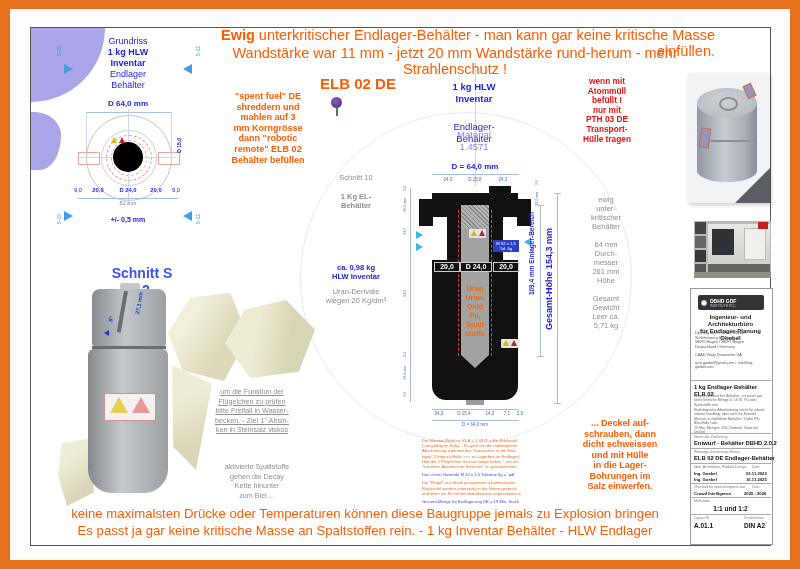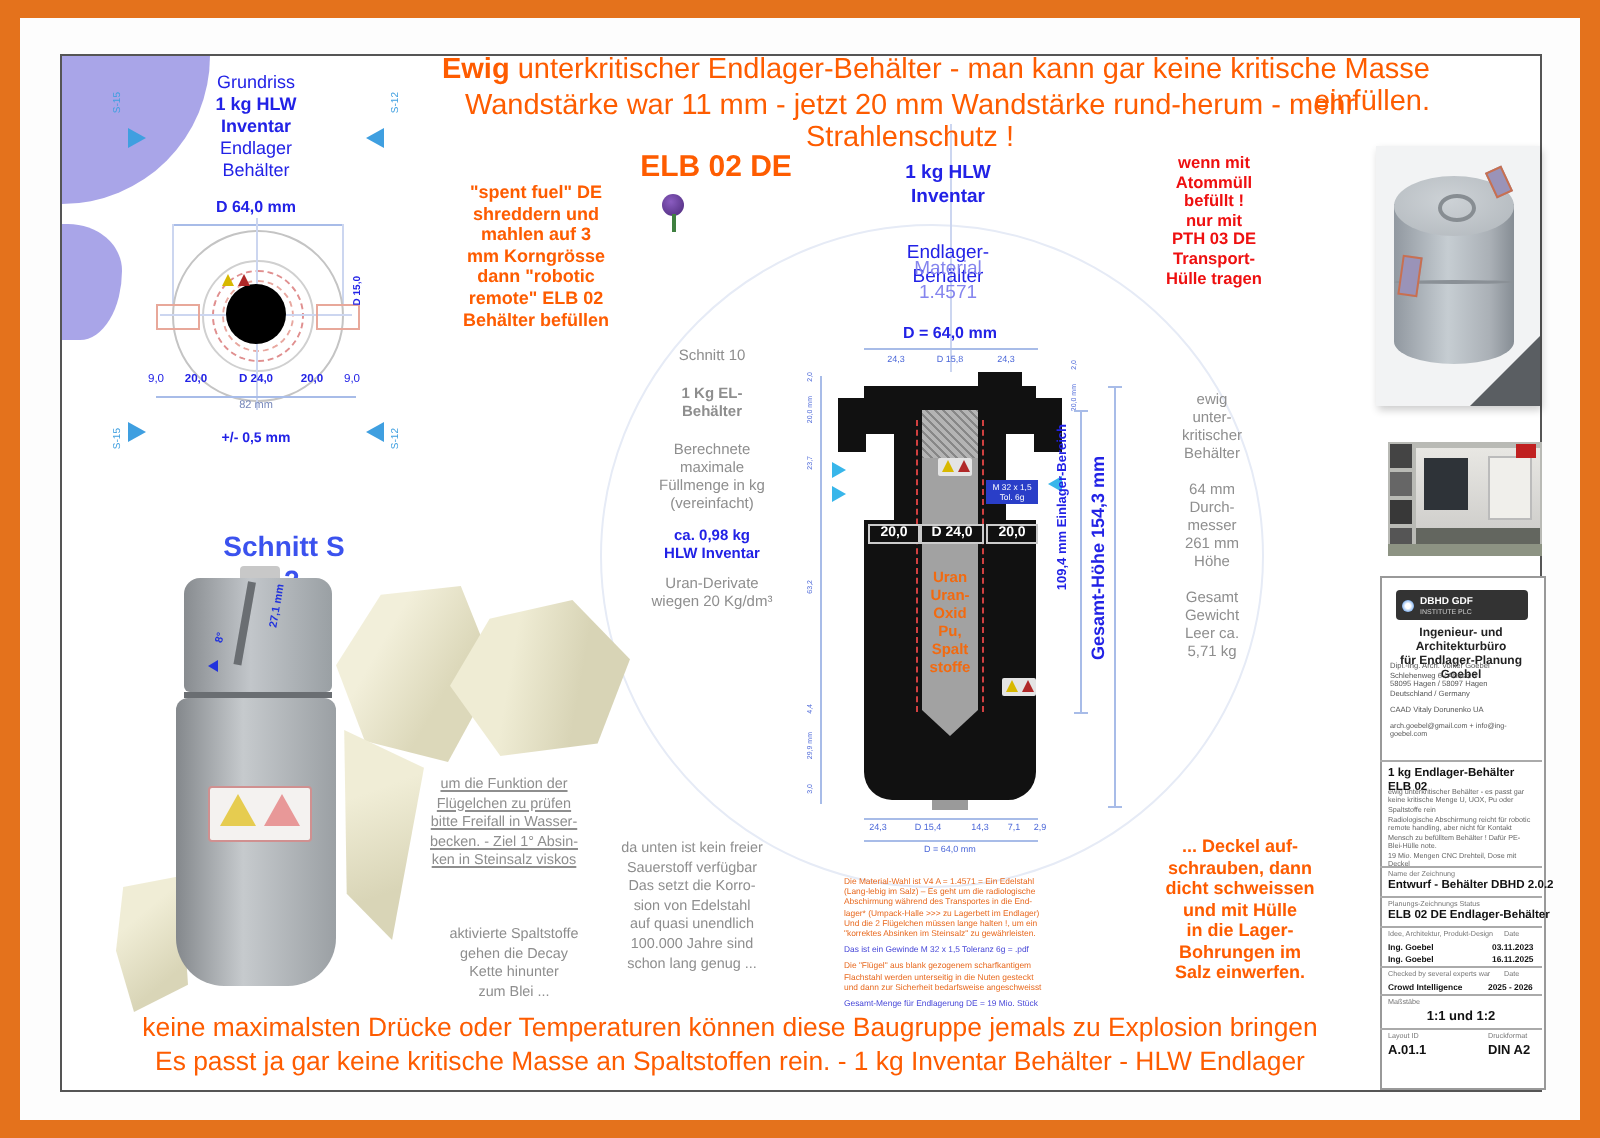--- a/index.html
+++ b/index.html
@@ -106,24 +106,20 @@
 Atommüll
 befüllt !
 nur mit
 PTH 03 DE
 Transport-
 Hülle tragen</div>
 
   <div class="a t gray" style="left:321px;top:174px;width:70px;font-size:7.5px;">Schnitt 10</div>
   <div class="a t gray b" style="left:321px;top:193px;width:70px;font-size:7.5px;">1 Kg EL-
 Behälter</div>
-  <div class="a t gray" style="left:316px;top:221px;width:80px;font-size:7.5px;">Berechnete
-maximale
-Füllmenge in kg
-(vereinfacht)</div>
   <div class="a t blue b" style="left:316px;top:264px;width:80px;font-size:7.5px;">ca. 0,98 kg
 HLW Inventar</div>
   <div class="a t gray" style="left:311px;top:288px;width:90px;font-size:7.5px;">Uran-Derivate
 wiegen 20 Kg/dm³</div>
 
   <div class="a t blue b" style="left:430px;top:162px;width:90px;font-size:8px;">D = 64,0 mm</div>
   <div class="a dimline" style="left:432px;top:174px;width:87px;height:1px;"></div>
   <div class="a t dim" style="left:434px;top:177px;width:28px;font-size:4.5px;">24,3</div>
   <div class="a t dim" style="left:462px;top:177px;width:26px;font-size:4.5px;">D 15,8</div>
   <div class="a t dim" style="left:489px;top:177px;width:28px;font-size:4.5px;">24,3</div>
@@ -299,27 +295,20 @@
 
   <div class="a t gray" style="left:206px;top:387px;width:92px;font-size:7.2px;line-height:9.6px;text-decoration:underline;">um die Funktion der
 Flügelchen zu prüfen
 bitte Freifall in Wasser-
 becken. - Ziel 1° Absin-
 ken in Steinsalz viskos</div>
   <div class="a t gray" style="left:212px;top:462px;width:90px;font-size:7.2px;line-height:9.6px;">aktivierte Spaltstoffe
 gehen die Decay
 Kette hinunter
 zum Blei ...</div>
-  <div class="a t gray" style="left:296px;top:419px;width:100px;font-size:7.2px;line-height:9.6px;">da unten ist kein freier
-Sauerstoff verfügbar
-Das setzt die Korro-
-sion von Edelstahl
-auf quasi unendlich
-100.000 Jahre sind
-schon lang genug ...</div>
 
   <div class="a" style="left:422px;top:438px;width:100px;">
     <div class="lt" style="font-size:4.2px;line-height:5.2px;color:#e86a20;margin-bottom:3px;">Die Material-Wahl ist V4 A = 1.4571 = Ein Edelstahl (Lang-lebig im Salz) – Es geht um die radiologische Abschirmung während des Transportes in die End-lager* (Umpack-Halle &gt;&gt;&gt; zu Lagerbett im Endlager) Und die 2 Flügelchen müssen lange halten !, um ein "korrektes Absinken im Steinsalz" zu gewährleisten.</div>
     <div class="lt" style="font-size:4.2px;line-height:5.2px;color:#4848d8;margin-bottom:3px;">Das ist ein Gewinde M 32 x 1,5 Toleranz 6g = .pdf</div>
     <div class="lt" style="font-size:4.2px;line-height:5.2px;color:#e86a20;margin-bottom:3px;">Die "Flügel" aus blank gezogenem scharfkantigem Flachstahl werden unterseitig in die Nuten gesteckt und dann zur Sicherheit bedarfsweise angeschweisst</div>
     <div class="lt" style="font-size:4.2px;line-height:5.2px;color:#4848d8;">Gesamt-Menge für Endlagerung DE = 19 Mio. Stück</div>
   </div>
 
   <div class="a t orange b" style="left:575px;top:418px;width:90px;font-size:9px;line-height:10.5px;">... Deckel auf-
 schrauben, dann

